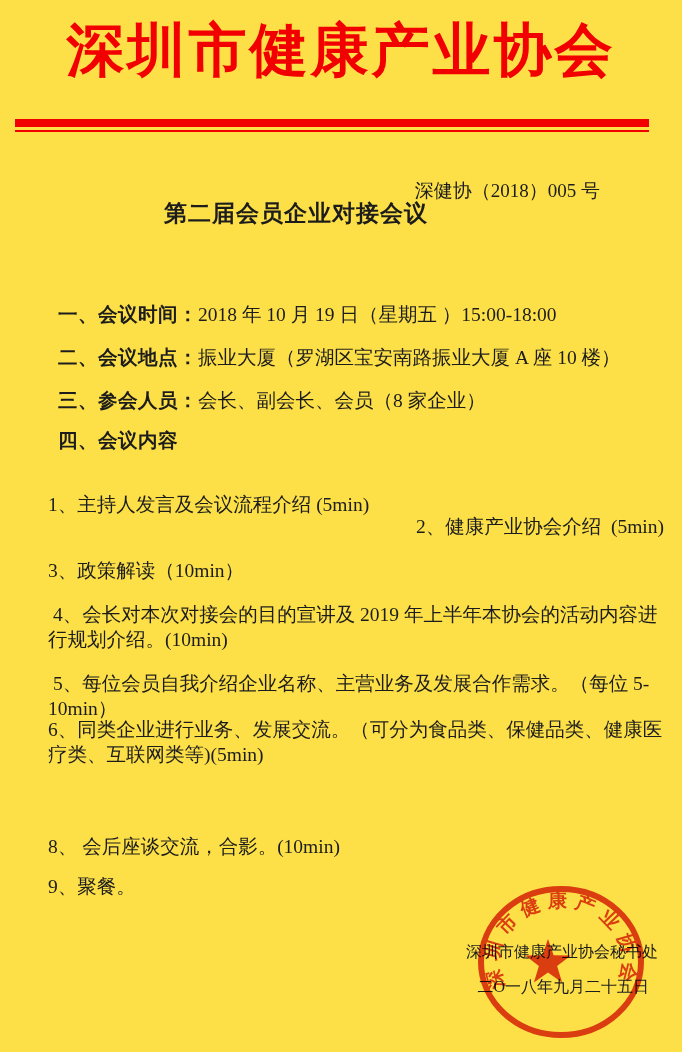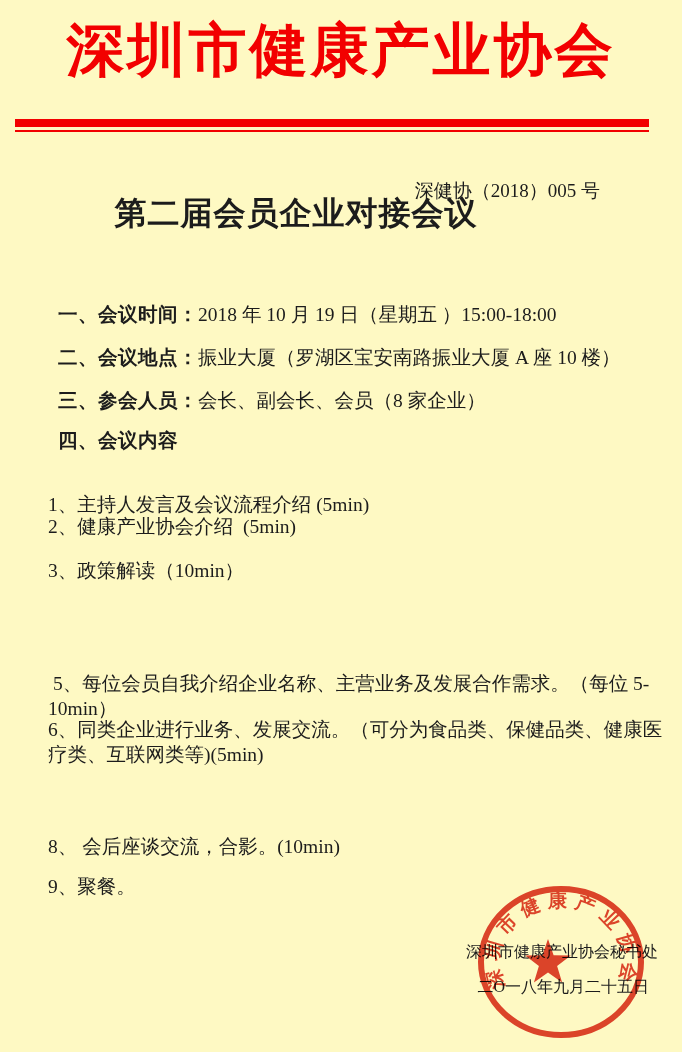--- a/index.html
+++ b/index.html
@@ -1,19 +1,19 @@
 <!DOCTYPE html>
 <html><head>
 <meta charset="utf-8">
 <style>
   html,body{margin:0;padding:0;background:#888;}
   .page{
     position:relative;
     width:682px;height:1052px;
-    background:#fef9c3;
+    background:#fde047;
     overflow:hidden;
     font-family:"Liberation Serif","DejaVu Serif",serif;
     color:#1c1c1c;
     margin:0 auto;
   }
   .org-name{
     position:absolute;top:16px;left:0;width:682px;
     text-align:center;
     font-family:"DejaVu Serif","Liberation Serif",serif;
     font-weight:700;
@@ -34,21 +34,21 @@
     position:absolute;top:149px;right:82px;
     font-size:19px;line-height:22px;
     white-space:nowrap;
     margin-top:31px;
   }
   .doc-title{
     position:absolute;top:199px;left:0;width:592px;
     text-align:center;
     font-family:"Liberation Sans","DejaVu Sans",sans-serif;
     font-weight:700;
-    font-size:32px;line-height:28px;
+    font-size:23px;line-height:28px;
     letter-spacing:1px;
     white-space:nowrap;
   }
   .para{
     position:absolute;left:48px;width:616px;
     font-size:19.5px;line-height:25px;
     white-space:pre-wrap;
   }
   .para .lbl{
     font-family:"Liberation Sans","DejaVu Sans",sans-serif;
@@ -86,22 +86,23 @@
   <div class="doc-number">深健协（2018）005 号</div>
 
   <div class="doc-title">第二届会员企业对接会议</div>
 
   <div class="para" style="top:302px;left:58px;"><span class="lbl">一、会议时间：</span><span>2018 年 10 月 19 日（星期五 ）15:00-18:00</span></div>
   <div class="para" style="top:345px;left:58px;"><span class="lbl">二、会议地点：</span><span>振业大厦（罗湖区宝安南路振业大厦 A 座 10 楼）</span></div>
   <div class="para" style="top:388px;left:58px;"><span class="lbl">三、参会人员：</span><span>会长、副会长、会员（8 家企业）</span></div>
   <div class="para" style="top:428px;left:58px;"><span class="lbl">四、会议内容</span><span></span></div>
 
   <div class="para" style="top:492px;">1、主持人发言及会议流程介绍 (5min)</div>
-  <div class="para" style="top:514px;">2、健康产业协会介绍  (5min)</div>
+  <div class="para" style="top:514px;text-align:right;">2、健康产业协会介绍  (5min)</div>
   <div class="para" style="top:558px;">3、政策解读（10min）</div>
+  <div class="para" style="top:602px;"> 4、会长对本次对接会的目的宣讲及 2019 年上半年本协会的活动内容进行规划介绍。(10min)</div>
   <div class="para" style="top:671px;"> 5、每位会员自我介绍企业名称、主营业务及发展合作需求。（每位 5-10min）</div>
   <div class="para" style="top:717px;">6、同类企业进行业务、发展交流。（可分为食品类、保健品类、健康医疗类、互联网类等)(5min)</div>
   <div class="para" style="top:834px;">8、 会后座谈交流，合影。(10min)</div>
   <div class="para" style="top:874px;">9、聚餐。</div>
 
   <div class="sig-line" style="top:940px;">深圳市健康产业协会秘书处</div>
   <div class="sig-line" style="top:975px;right:33px;">二O一八年九月二十五日</div>
 
   <div class="stamp">
     <svg width="170" height="155" viewBox="0 0 170 155" xmlns="http://www.w3.org/2000/svg">

